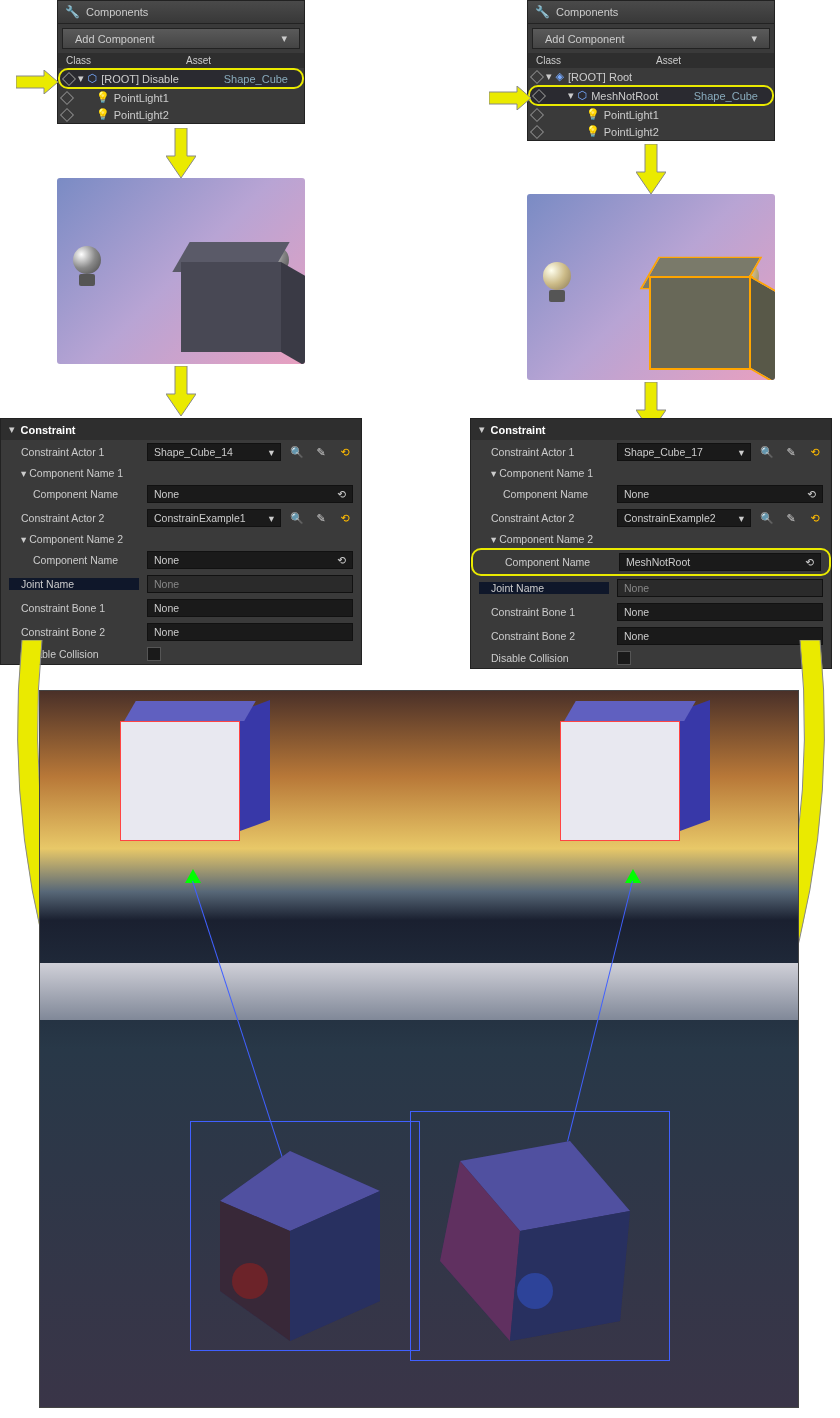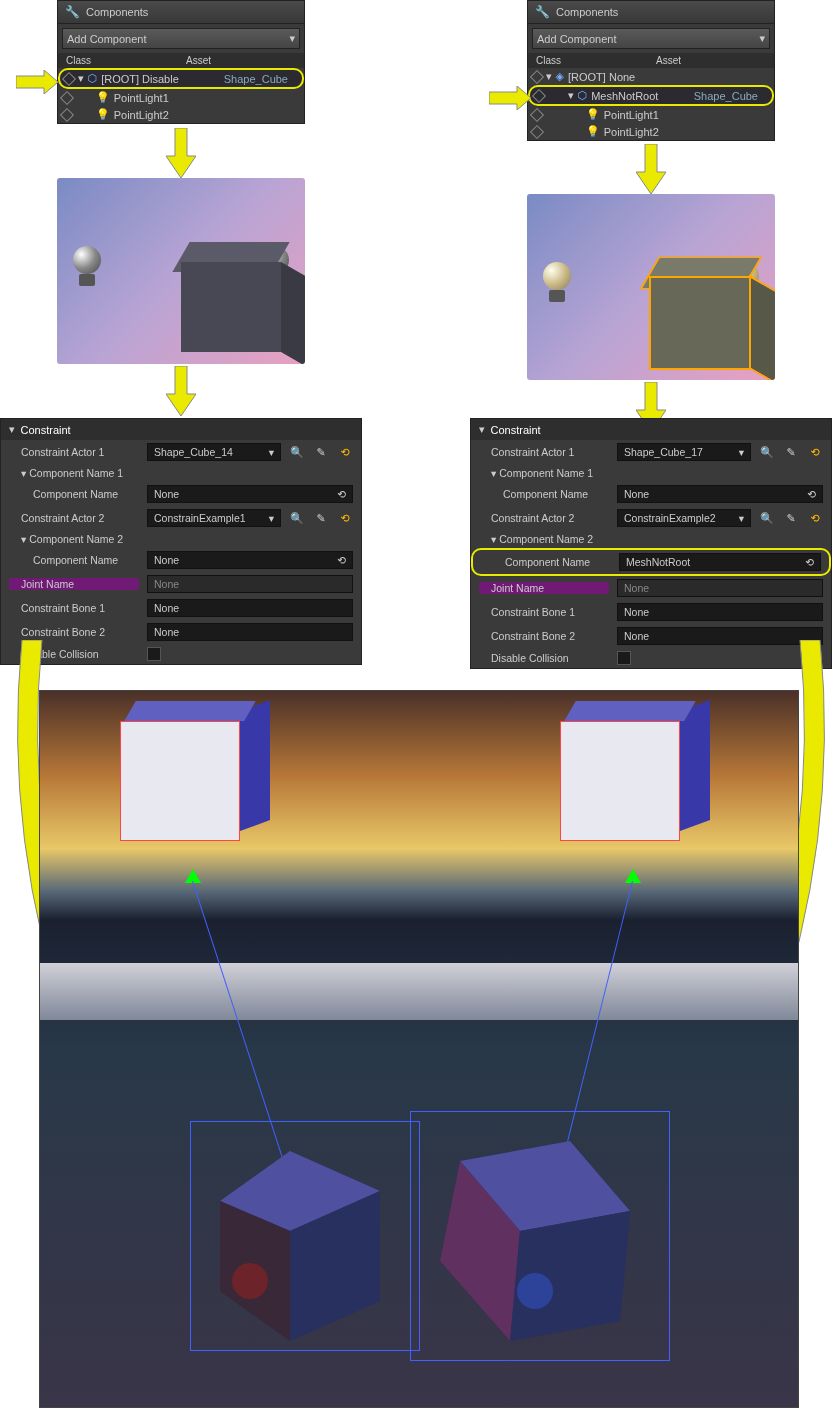--- a/index.html
+++ b/index.html
@@ -1,21 +1,21 @@
 <!DOCTYPE html>
 <html><head>
 <meta charset="utf-8">
 <style>
 *{margin:0;padding:0;box-sizing:border-box;font-family:Arial,sans-serif}
 body{background:#fff;width:840px;height:1418px;position:relative;overflow:hidden}
 .panel{background:#3a3a3a;border:1px solid #222;position:absolute;font-size:11px;color:#ccc}
 .panel-header{background:linear-gradient(#4a4a4a,#383838);padding:4px 8px;display:flex;align-items:center;gap:6px;border-bottom:1px solid #222}
 .panel-header .icon{width:14px;height:14px;display:inline-flex;align-items:center;justify-content:center}
 .wrench{color:#ddd;font-size:12px}
-.add-comp{background:linear-gradient(#5a5a5a,#444);margin:4px;padding:3px 4px;display:flex;justify-content:space-between;align-items:center;border:1px solid #222;cursor:pointer}
+.add-comp{background:linear-gradient(#5a5a5a,#444);margin:4px;padding:3px 12px;display:flex;justify-content:space-between;align-items:center;border:1px solid #222;cursor:pointer}
 .th-row{display:flex;padding:2px 8px;font-size:10px;background:#2e2e2e}
 .th-row span:first-child{width:120px}
 .tree-row{display:flex;align-items:center;padding:2px 4px;gap:4px}
 .tree-row.hl{border:2px solid #eaea00;border-radius:10px;background:#2a2a30}
 .indent{width:16px;display:inline-block}
 .diamond{width:10px;height:10px;transform:rotate(45deg);border:1px solid #888;display:inline-block}
 .bulb{color:#999;font-size:11px}
 .node-icon{color:#7af;font-size:11px}
 .asset{color:#8ab;margin-left:auto;padding-right:10px}
 .viewport{position:absolute;border-radius:3px;overflow:hidden}
@@ -28,25 +28,25 @@
 .cube3d.sel .cube-front{background:#686858;outline:2px solid orange}
 .cube3d.sel .cube-side{background:#585848;outline:2px solid orange}
 .lightbulb{position:absolute;width:40px;height:50px;top:50%;transform:translateY(-50%)}
 .lightbulb.l{left:10px}
 .lightbulb.r{right:10px}
 .lb-glass{width:28px;height:28px;border-radius:50%;background:radial-gradient(circle at 30% 30%,#fff,#888 50%,#444);margin:0 auto}
 .lb-glass.gold{background:radial-gradient(circle at 30% 30%,#ffe,#cb8 50%,#875)}
 .lb-base{width:16px;height:12px;background:#555;margin:0 auto;border-radius:2px}
 .constraint-panel{position:absolute;background:#3a3a3a;border:1px solid #222;font-size:11px;color:#ccc}
 .section-hdr{display:flex;align-items:center;gap:6px;padding:4px 8px;background:#2e2e2e}
-.section-hdr b{font-weight:normal;color:#fff}
+.section-hdr b{font-weight:bold;color:#fff}
 .prop-row{display:flex;align-items:center;padding:3px 8px;gap:8px}
 .prop-label{width:130px;font-size:10.5px;padding-left:12px}
 .prop-label.sub{padding-left:24px}
-.prop-label.hl{background:#701a75}
+.prop-label.hl{background:#0f172a}
 .prop-field{flex:1;background:#1a1a1a;border:1px solid #111;padding:2px 6px;display:flex;justify-content:space-between;align-items:center;font-size:10.5px}
 .prop-field.disabled{background:#2a2a2a;color:#888}
 .prop-row.highlighted{border:2px solid #eaea00;border-radius:10px}
 .small-btn{width:16px;height:16px;display:inline-flex;align-items:center;justify-content:center;color:#ccc;font-size:11px}
 .checkbox{width:14px;height:14px;background:#1a1a1a;border:1px solid #555}
 .render-view{position:absolute;left:39px;top:690px;width:760px;height:718px;background:linear-gradient(to bottom,#4a3028 0%,#b87838 12%,#e8c868 22%,#586878 28%,#1a2030 32%,#283848 50%,#3a3548 100%);border:1px solid #444}
 .floor{position:absolute;left:0;right:0;top:38%;height:8%;background:linear-gradient(#d0d0d8,#808898)}
 .wirebox{position:absolute;border:1px solid #4060ff;pointer-events:none}
 .hang-cube{position:absolute;width:140px;height:140px}
 .hc-front{width:120px;height:120px;background:#e8e8f0;position:absolute;border:1px solid #f44}
@@ -104,21 +104,21 @@
       <span>▾</span>
   </div>
   <div class="th-row">
     <span>Class</span>
       <span>Asset</span>
   </div>
   <div class="tree-row">
     <span class="diamond"></span>
     <span>▾</span>
     <span class="node-icon">◈</span>
-    <span>[ROOT] None</span>
+    <span>[ROOT] Root</span>
   </div>
   <div class="tree-row hl">
     <span class="diamond"></span>
     <span class="indent"></span>
       <span>▾</span>
     <span class="node-icon">⬡</span>
     <span>MeshNotRoot</span>
     <span class="asset">Shape_Cube</span>
   </div>
   <div class="tree-row">

